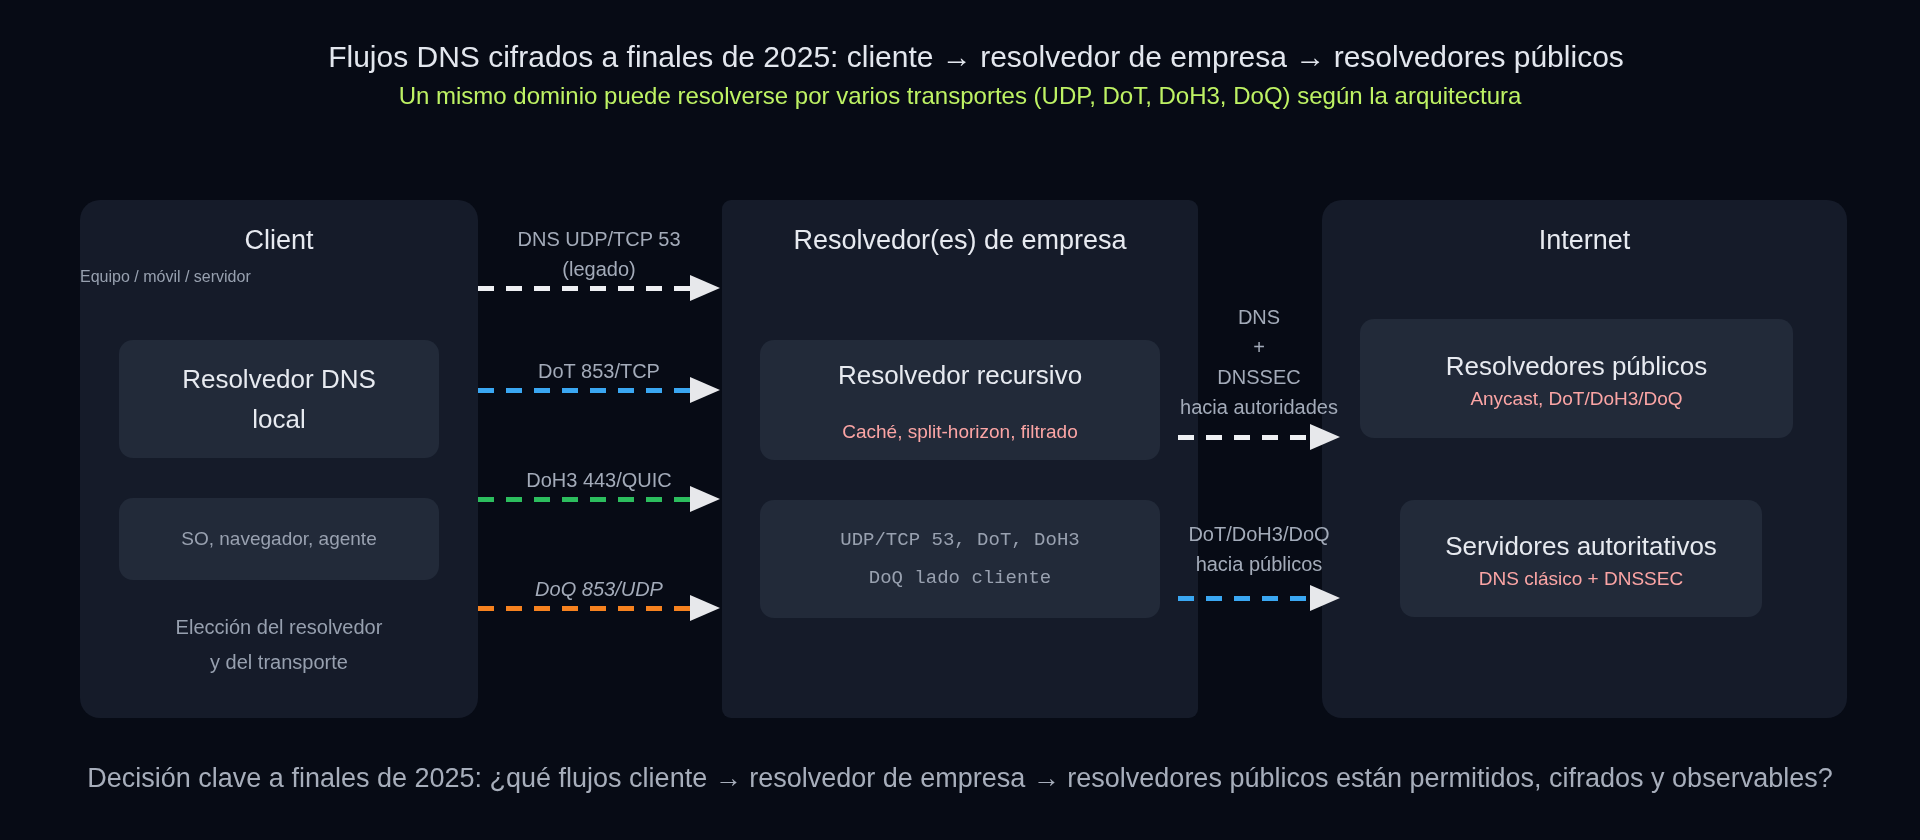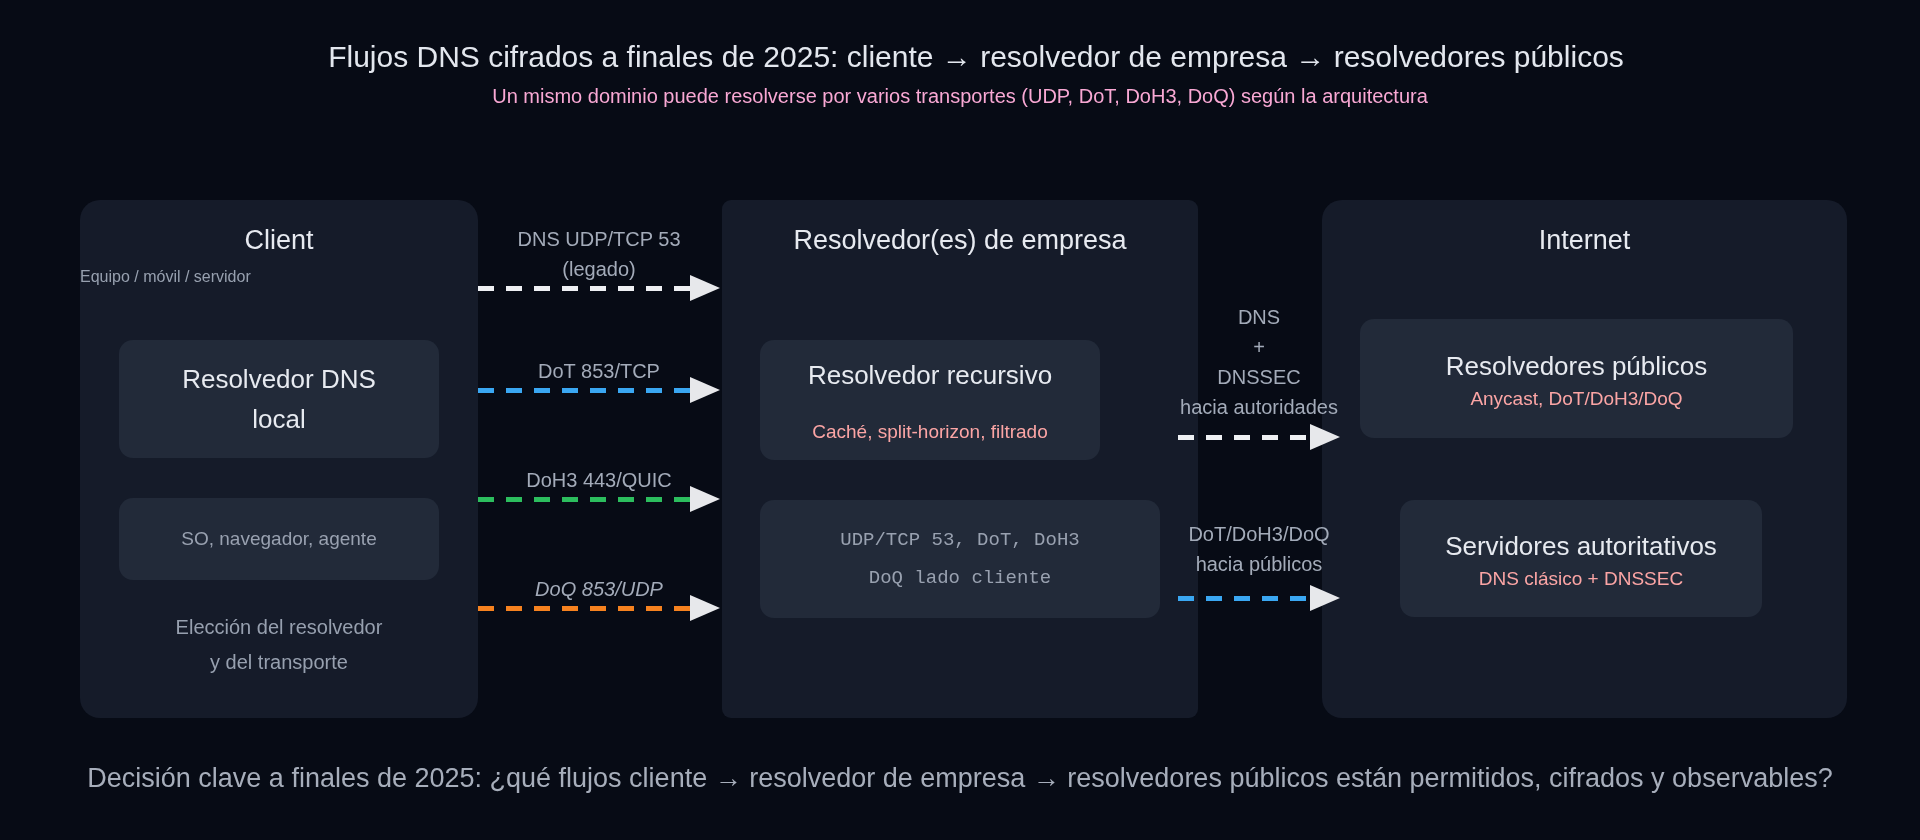--- a/index.html
+++ b/index.html
@@ -20,23 +20,23 @@
     top: 40px; left: 16px; width: 100%;
     text-align: center;
     font-size: 30px;
     line-height: 34px;
     color: #e3e7ee;
   }
   .subtitle {
     position: absolute;
     top: 84px; left: 0; width: 100%;
     text-align: center;
-    font-size: 20px;
+    font-size: 24px;
     line-height: 24px;
-    color: #f9a8d4;
+    color: #bef264;
   }
   .panel {
     position: absolute;
     top: 200px;
     height: 518px;
     background: #151b29;
     border-radius: 20px;
   }
   .panel-client { left: 80px; width: 398px; }
   .panel-enterprise { left: 722px; width: 476px; border-radius: 9px; }
@@ -92,21 +92,21 @@
   .client-note {
     position: absolute;
     top: 410px; left: 0; width: 100%;
     text-align: center;
     font-size: 20px;
     line-height: 35px;
     color: #97a0af;
     white-space: pre-line;
   }
   
-  .card-e1 { left: 38px; top: 140px; width: 340px; height: 120px; gap: 24px; }
+  .card-e1 { left: 38px; top: 140px; width: 400px; height: 120px; gap: 24px; }
   .card-e2 { left: 38px; top: 300px; width: 400px; height: 118px; font-family: Liberation Mono, monospace; }
   
   .card-i1 { left: 38px; top: 119px; width: 433px; height: 119px; }
   .card-i2 { left: 78px; top: 300px; width: 362px; height: 117px; }
   
   .arrow { position: absolute; height: 5px; }
   .arrow .dash {
     position: absolute;
     left: 0; right: 28px; top: 0; height: 5px;
     background: repeating-linear-gradient(90deg, var(--c) 0 16px, transparent 16px 28px);

